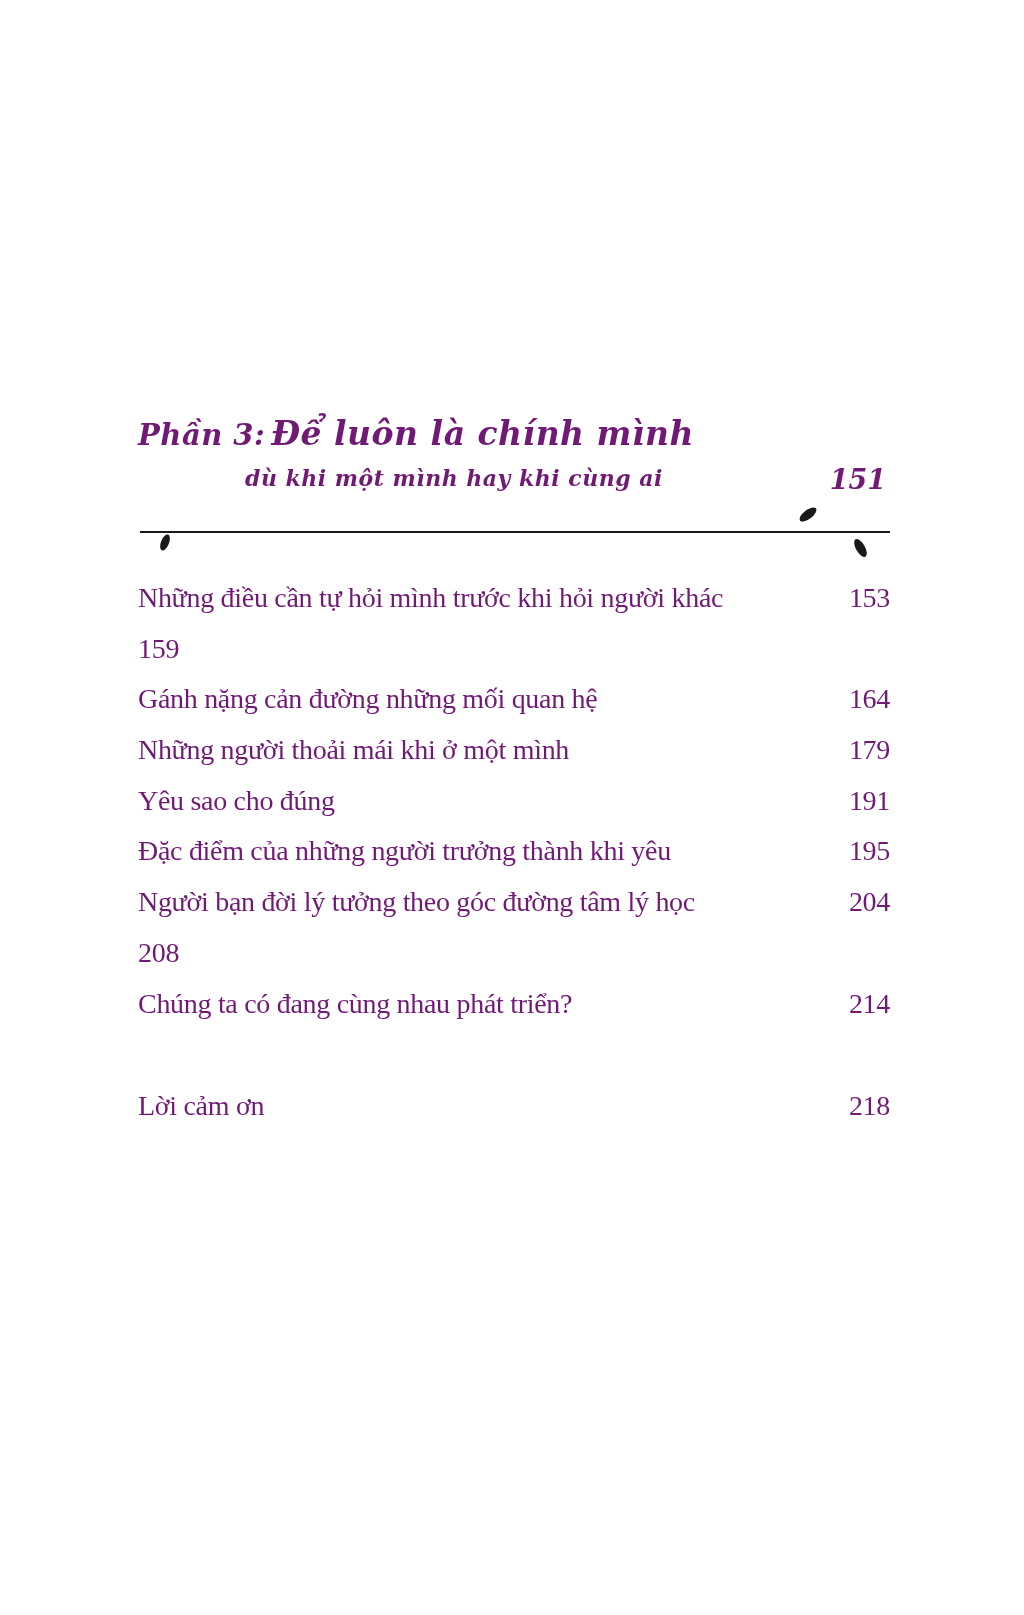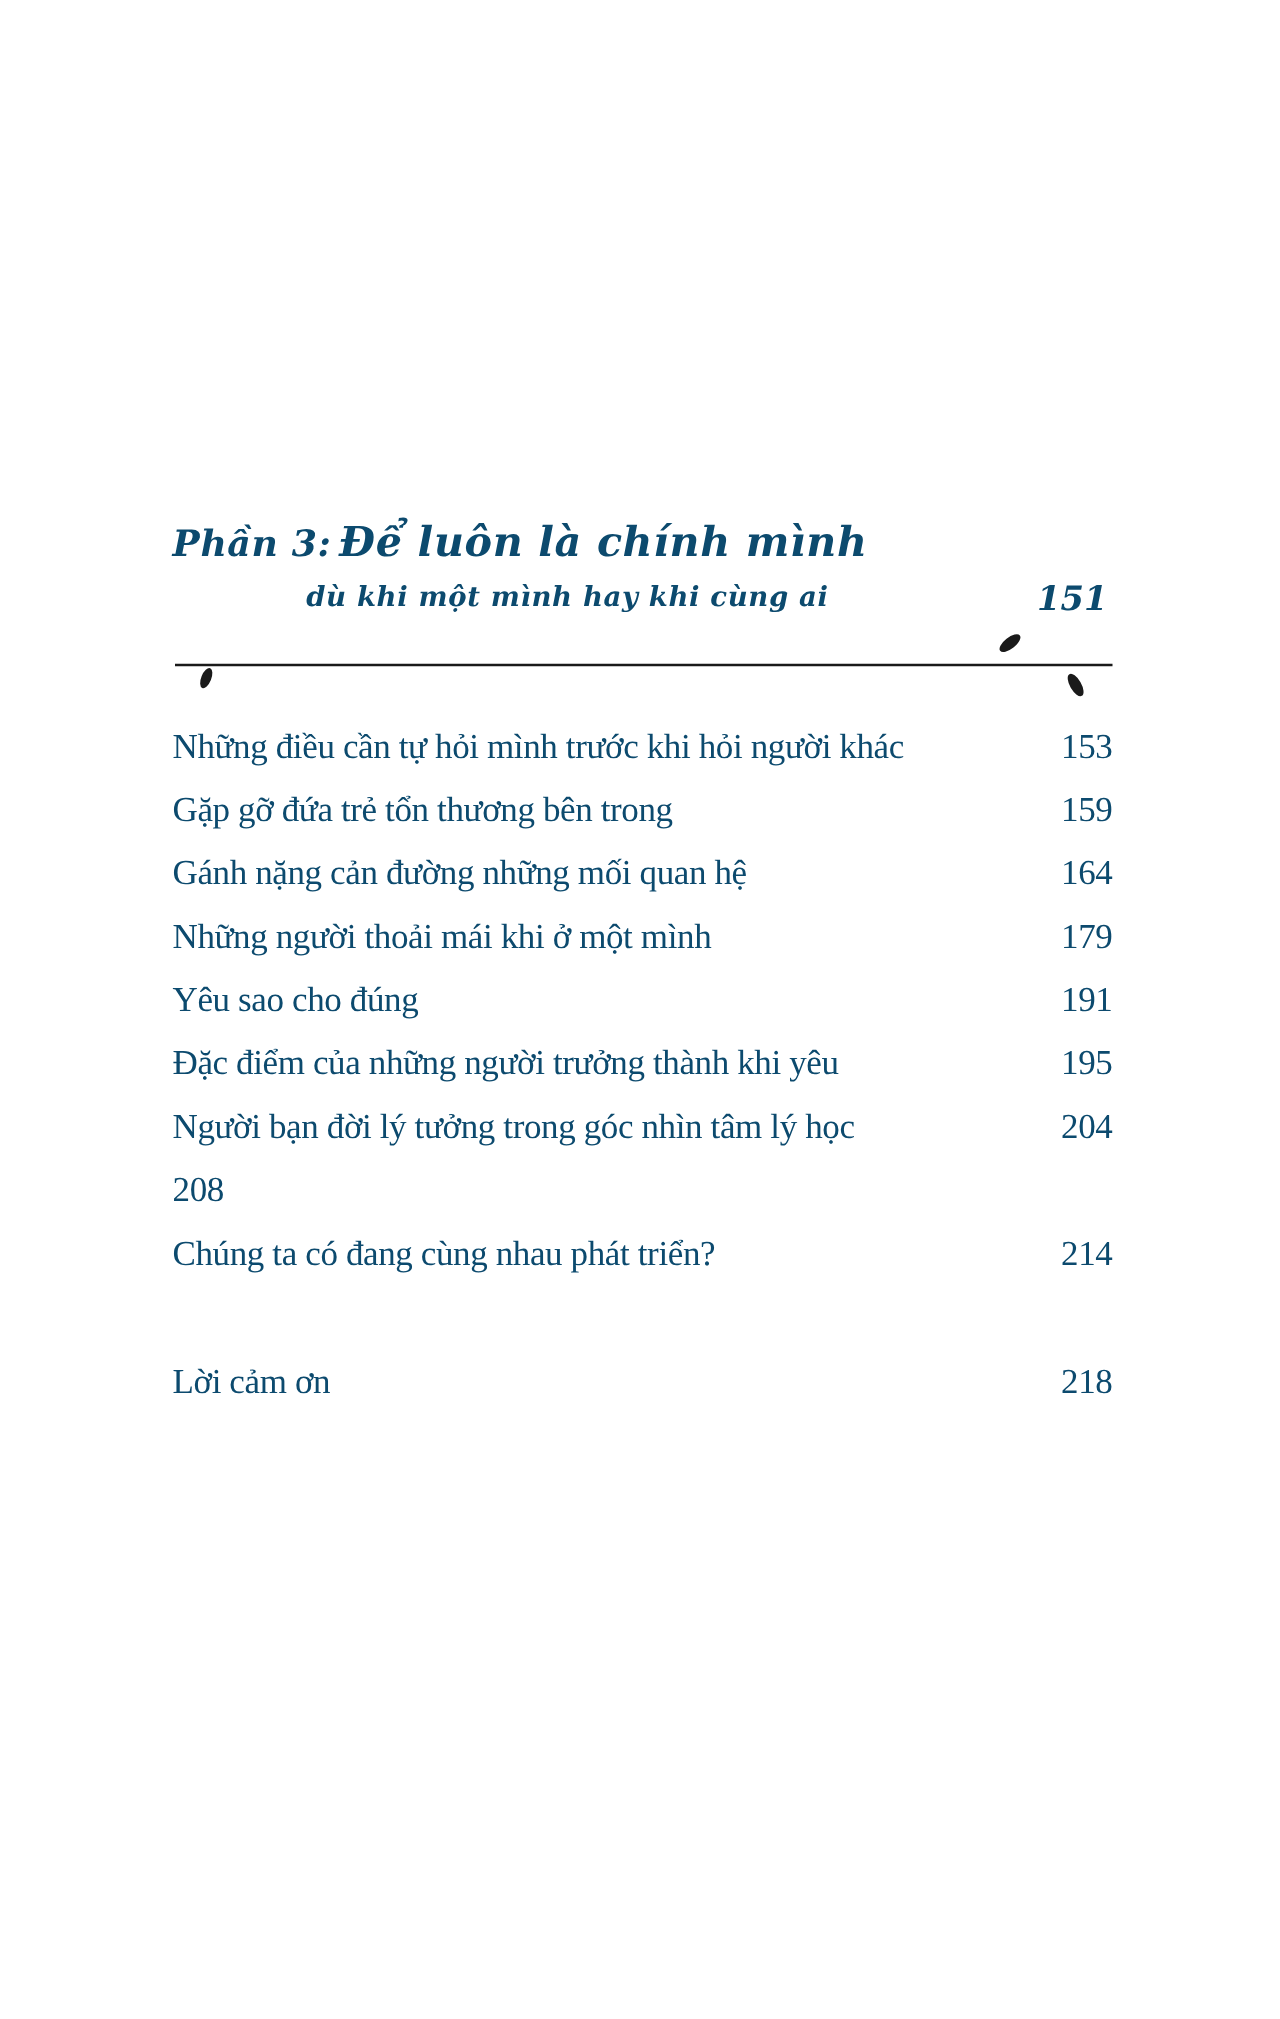--- a/index.html
+++ b/index.html
@@ -7,21 +7,21 @@
     padding: 0;
     background: #ffffff;
   }
   .page {
     position: relative;
     width: 1024px;
     height: 1615px;
     background: #ffffff;
     overflow: hidden;
     font-family: "Liberation Serif", serif;
-    color: #0c4a6e;
+    color: #701a75;
   }
 
   
   .header {
     position: absolute;
     left: 138px;
     top: 412px;
     width: 752px;
   }
   .header-line1 {
@@ -139,41 +139,40 @@
   <div class="flourish flourish-right-upper"></div>
   <div class="flourish flourish-right-lower"></div>
 
   <div class="toc">
 
     <div class="toc-row">
       <span class="toc-title">Những điều cần tự hỏi mình trước khi hỏi người khác</span>
       <span class="toc-page">153</span>
     </div>
     <div class="toc-row">
-      <span class="toc-title">Gặp gỡ đứa trẻ tổn thương bên trong</span>
       <span class="toc-page">159</span>
     </div>
     <div class="toc-row">
       <span class="toc-title">Gánh nặng cản đường những mối quan hệ</span>
       <span class="toc-page">164</span>
     </div>
     <div class="toc-row">
       <span class="toc-title">Những người thoải mái khi ở một mình</span>
       <span class="toc-page">179</span>
     </div>
     <div class="toc-row">
       <span class="toc-title">Yêu sao cho đúng</span>
       <span class="toc-page">191</span>
     </div>
     <div class="toc-row">
       <span class="toc-title">Đặc điểm của những người trưởng thành khi yêu</span>
       <span class="toc-page">195</span>
     </div>
     <div class="toc-row">
-      <span class="toc-title">Người bạn đời lý tưởng trong góc nhìn tâm lý học</span>
+      <span class="toc-title">Người bạn đời lý tưởng theo góc đường tâm lý học</span>
       <span class="toc-page">204</span>
     </div>
     <div class="toc-row">
       <span class="toc-page">208</span>
     </div>
     <div class="toc-row">
       <span class="toc-title">Chúng ta có đang cùng nhau phát triển?</span>
       <span class="toc-page">214</span>
     </div>
 

